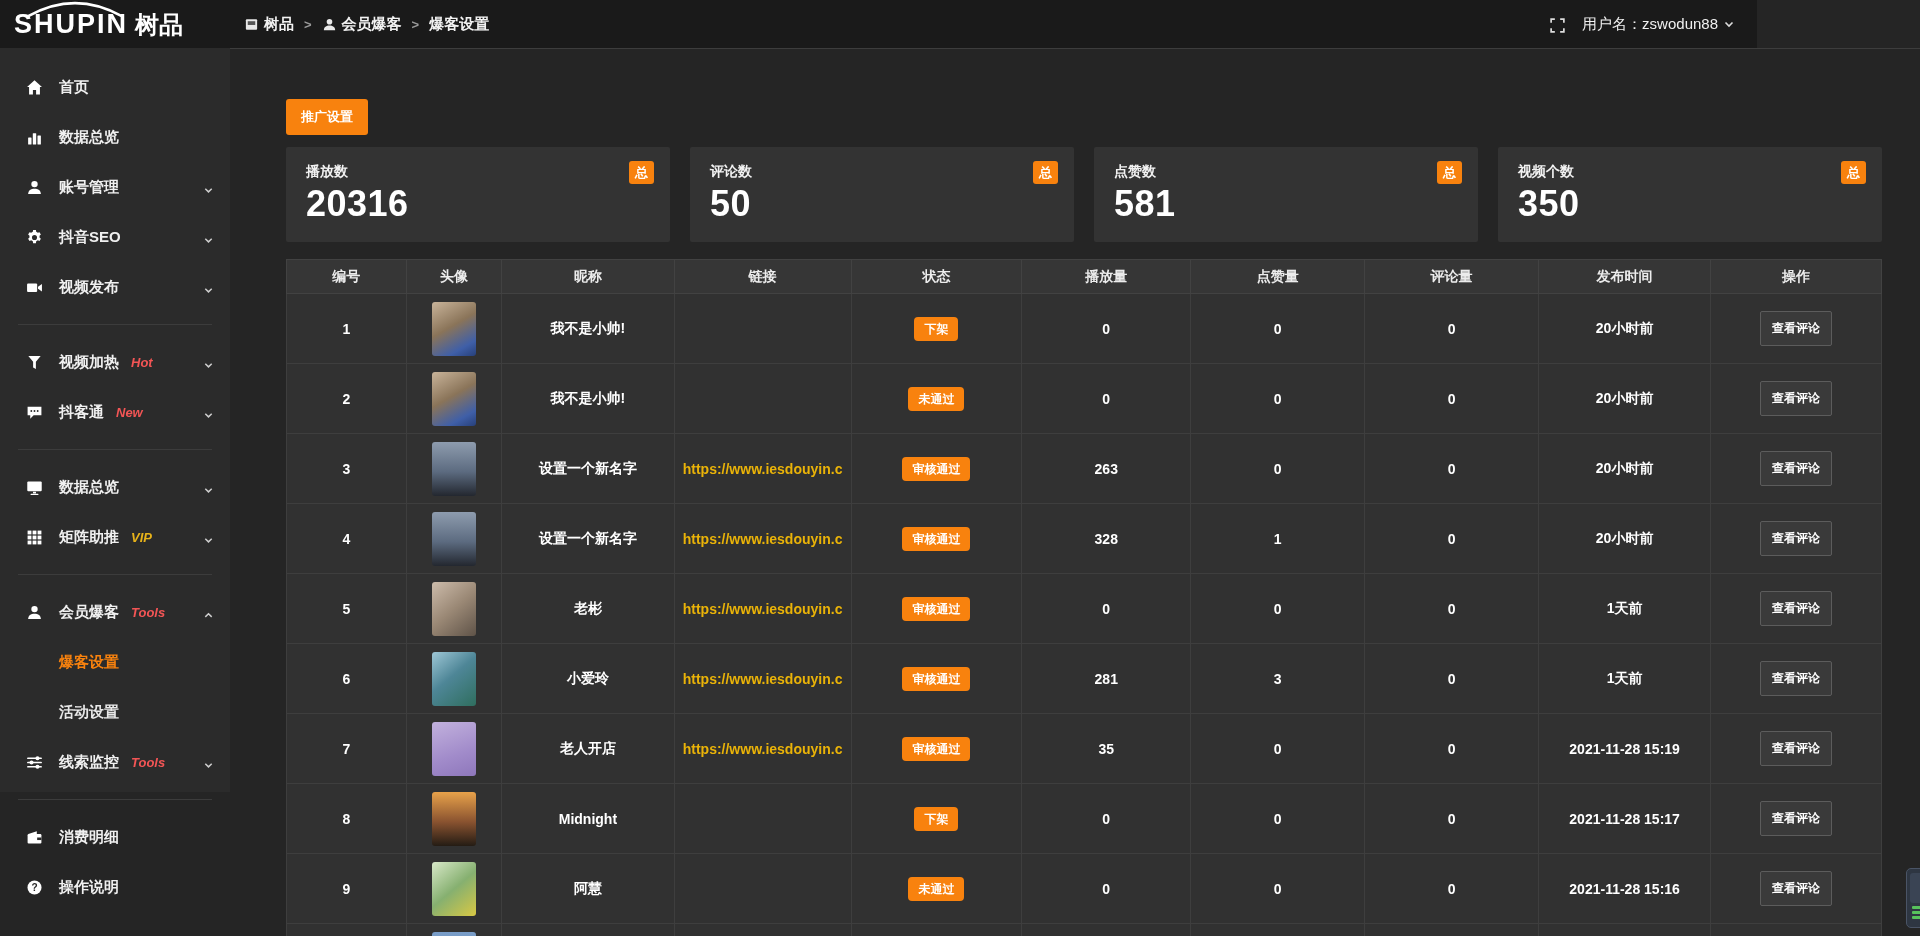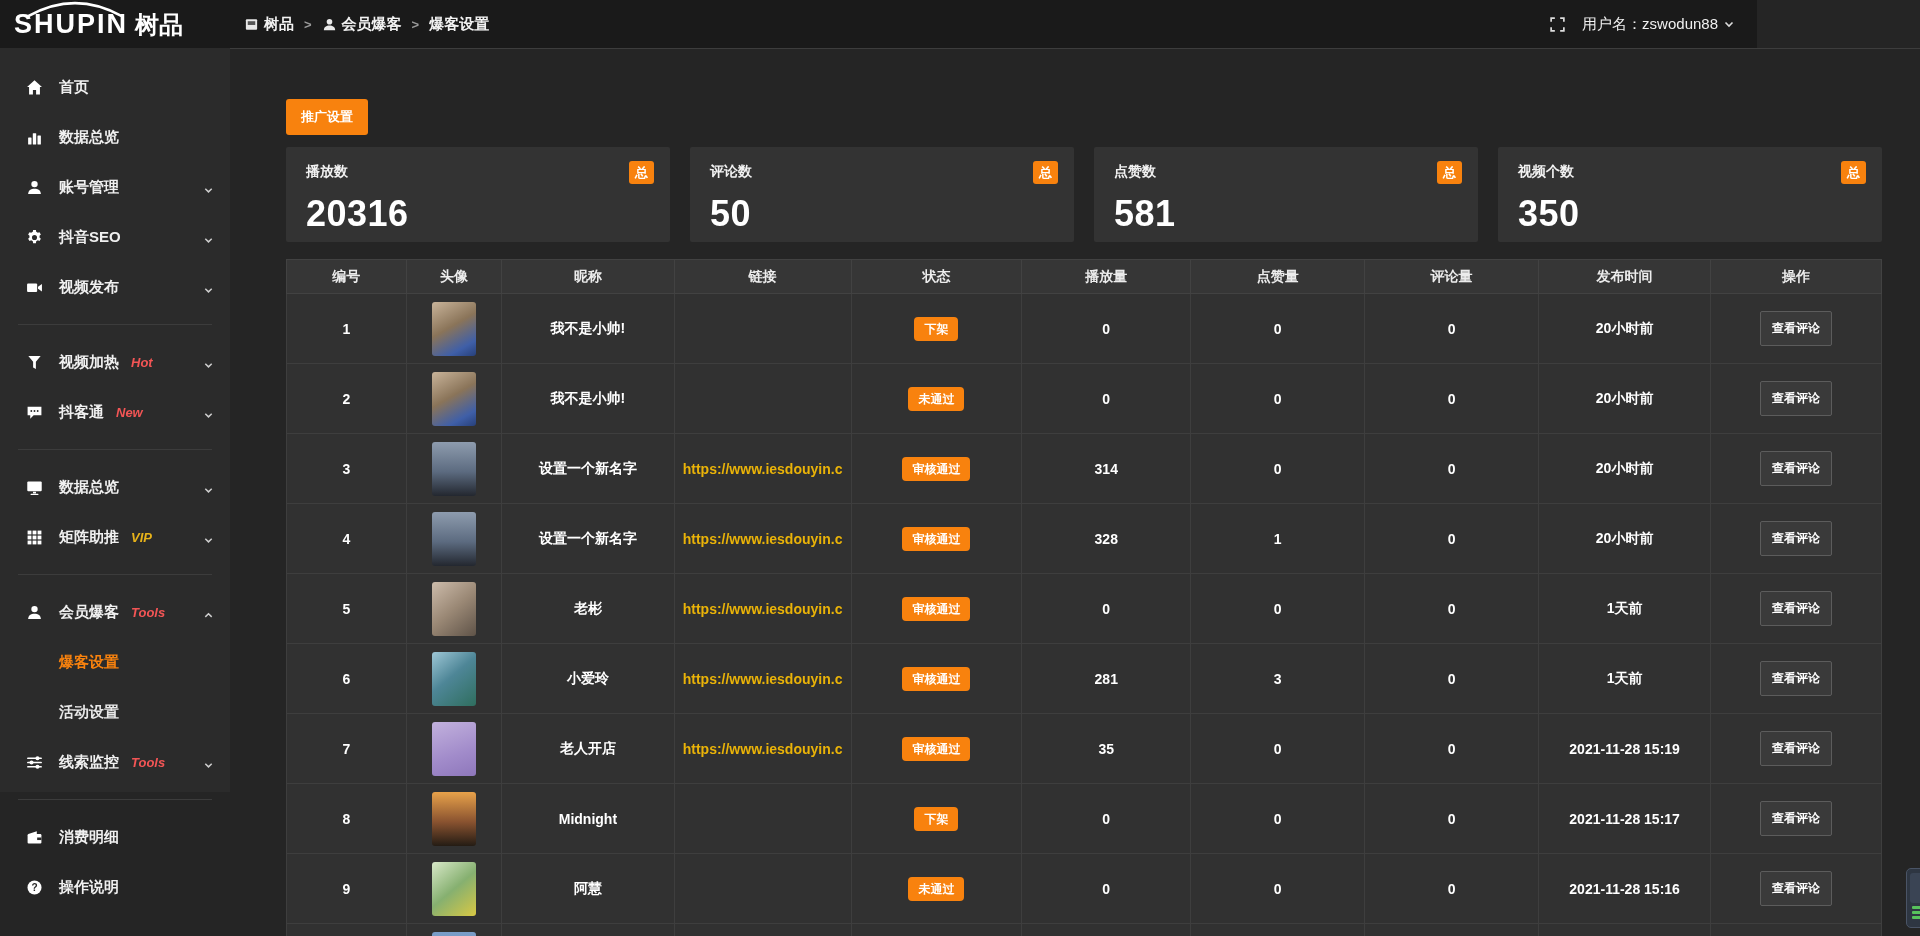--- a/index.html
+++ b/index.html
@@ -10,21 +10,21 @@
   .top-header { position:fixed; top:0; left:0; width:1757px; height:48px;
     background:#1a1a1a; display:flex; align-items:center; z-index:10; }
   .logo-box { width:230px; padding-left:14px; display:flex; align-items:flex-end; gap:7px; position:relative; }
   .logo-arc { position:absolute; left:16px; top:-12px; width:118px; height:18px; }
   .logo-en { color:#fff; font-size:27px; font-weight:bold; letter-spacing:2px; line-height:1; }
   .logo-cn { color:#fff; font-size:24px; font-weight:bold; line-height:1.05; }
   .breadcrumb { display:flex; align-items:center; gap:10px; margin-left:14px; }
   .crumb { display:flex; align-items:center; gap:5px; color:#f2f2f2; font-size:15px; font-weight:bold; cursor:pointer; }
   .crumb .bc-ico { width:15px; height:15px; display:inline-block; }
   .bc-sep { color:#9a9a9a; font-size:13px; font-weight:bold; }
-  .header-right { margin-left:auto; display:flex; align-items:center; gap:16px; padding-right:22px; }
+  .header-right { margin-left:auto; display:flex; align-items:flex-end; gap:16px; padding-right:22px; }
   .fs-icon { width:17px; height:17px; cursor:pointer; }
   .username { color:#f0f0f0; font-size:15px; display:flex; align-items:center; gap:5px; cursor:pointer; }
   .chev-small { width:12px; height:12px; }
 
   
   .sidebar { position:fixed; top:48px; left:0; width:230px; height:744px;
     background:#2b2b2b; padding-top:14px; }
   .side-item { height:50px; display:flex; align-items:center; padding:0 16px 0 26px;
     color:#f0f0f0; font-size:15px; font-weight:bold; cursor:pointer; position:relative; }
   .side-ico { width:17px; height:17px; margin-right:16px; flex:0 0 17px; }
@@ -41,21 +41,21 @@
   
   .main { position:absolute; top:48px; left:230px; width:1690px; height:888px;
     background:#252525; border-top:1px solid #3d3d3d; padding:0 38px 0 56px; }
   .promo-btn { margin-top:50px; background:#f8820e; border:none; border-radius:3px;
     color:#fff; font-size:13px; font-weight:bold; padding:9px 15px; cursor:pointer;
     font-family:inherit; display:inline-block; }
 
   .stats-row { display:flex; gap:20px; margin-top:12px;border-radius:25px; }
   .stat-card { flex:1; background:#333333; border-radius:2px; height:95px; padding:16px 20px 0 20px; position:relative; }
   .stat-label { color:#f2f2f2; font-size:14px; font-weight:bold; }
-  .stat-value { color:#fff; font-size:36px; font-weight:bold; letter-spacing:.5px; margin-top:12px; }
+  .stat-value { color:#fff; font-size:36px; font-weight:bold; letter-spacing:.5px; margin-top:2px; }
   .stat-badge { position:absolute; top:14px; right:16px; background:#f8820e; color:#fff;
     font-size:13px; font-weight:bold; border-radius:3px; padding:5px 6px; line-height:1; }
 
   
   .data-table { margin-top:17px; width:100%; border-collapse:collapse; table-layout:fixed; }
   .data-table th { background:#363636; color:#ececec; font-size:14px; font-weight:bold;
     height:34px; border:1px solid #424242; text-align:center; }
   .data-table td { background:#313131; border:1px solid #3e3e3e; text-align:center;
     color:#fff; font-size:14px; font-weight:bold; height:70px; overflow:hidden; white-space:nowrap; }
   .avatar { width:44px; height:54px; border-radius:3px; display:inline-block; vertical-align:middle; }
@@ -352,21 +352,21 @@
           <td>0</td>
           <td>20小时前</td>
           <td><button class="action-btn">查看评论</button></td>
         </tr>
         <tr>
           <td>3</td>
           <td><span class="avatar av-sky"></span></td>
           <td>设置一个新名字</td>
           <td><a class="link" href="#">https://www.iesdouyin.c</a></td>
           <td><span class="status-badge">审核通过</span></td>
-          <td>314</td>
+          <td>263</td>
           <td>0</td>
           <td>0</td>
           <td>20小时前</td>
           <td><button class="action-btn">查看评论</button></td>
         </tr>
         <tr>
           <td>4</td>
           <td><span class="avatar av-sky"></span></td>
           <td>设置一个新名字</td>
           <td><a class="link" href="#">https://www.iesdouyin.c</a></td>

